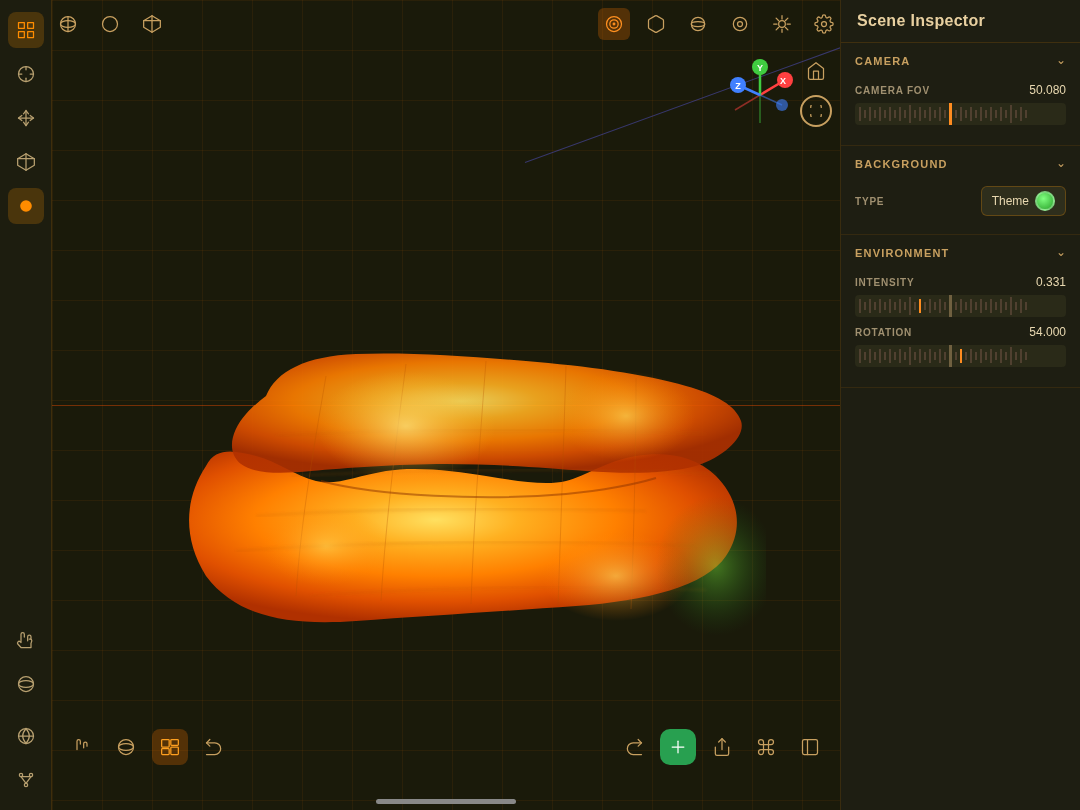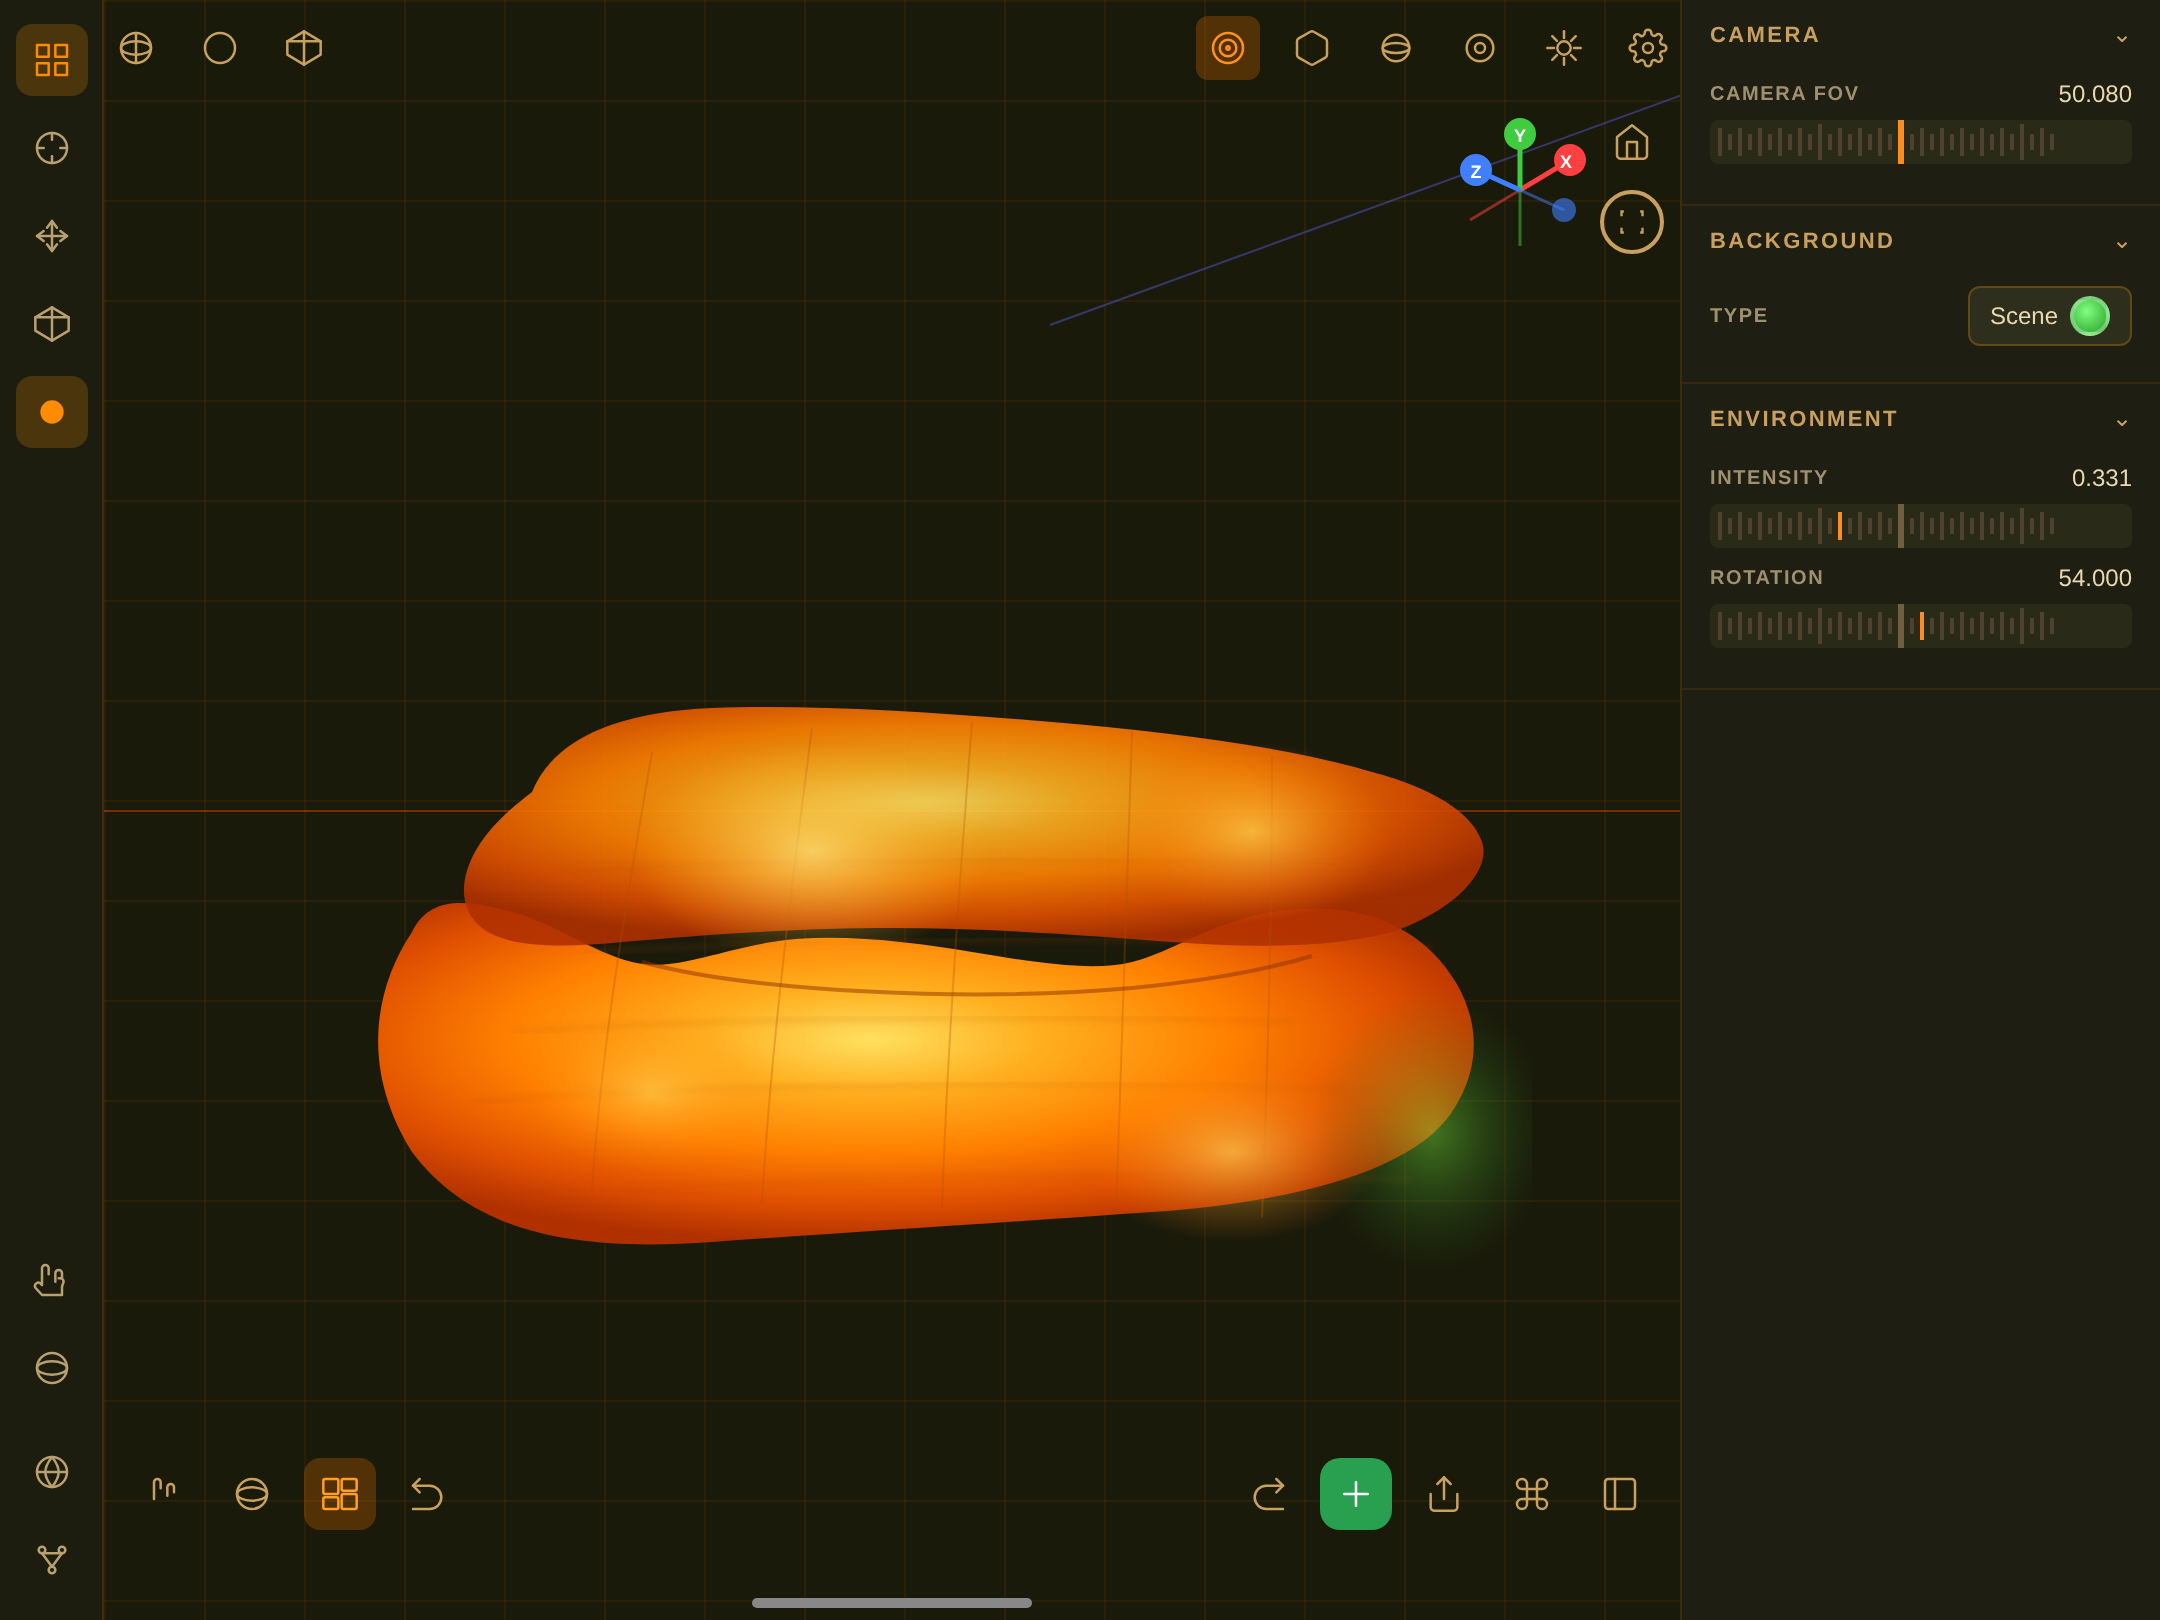--- a/index.html
+++ b/index.html
@@ -663,20 +663,21 @@
             <line x1="9" y1="3" x2="9" y2="21"></line>
           </svg>
       </div>
     </div>
   </div>
 
   <div class="bottom-pill"></div>
 </div>
 
 <div class="right-panel">
+  <div class="panel-header">Scene Inspector</div>
 
   <div class="section">
     <div class="section-header">
       <span class="section-label">CAMERA</span>
       <span class="section-chevron">⌄</span>
     </div>
     <div class="section-content">
       <div class="prop-row">
         <span class="prop-label">CAMERA FOV</span>
         <span class="prop-value">50.080</span>
@@ -725,21 +726,21 @@
 
   <div class="section">
     <div class="section-header">
       <span class="section-label">BACKGROUND</span>
       <span class="section-chevron">⌄</span>
     </div>
     <div class="section-content">
       <div class="prop-row">
         <span class="prop-label">TYPE</span>
         <div class="dropdown-btn">
-          <span>Scene</span>
+          <span>Theme</span>
           <div class="green-circle"></div>
         </div>
       </div>
     </div>
   </div>
 
   <div class="section">
     <div class="section-header">
       <span class="section-label">ENVIRONMENT</span>
       <span class="section-chevron">⌄</span>

